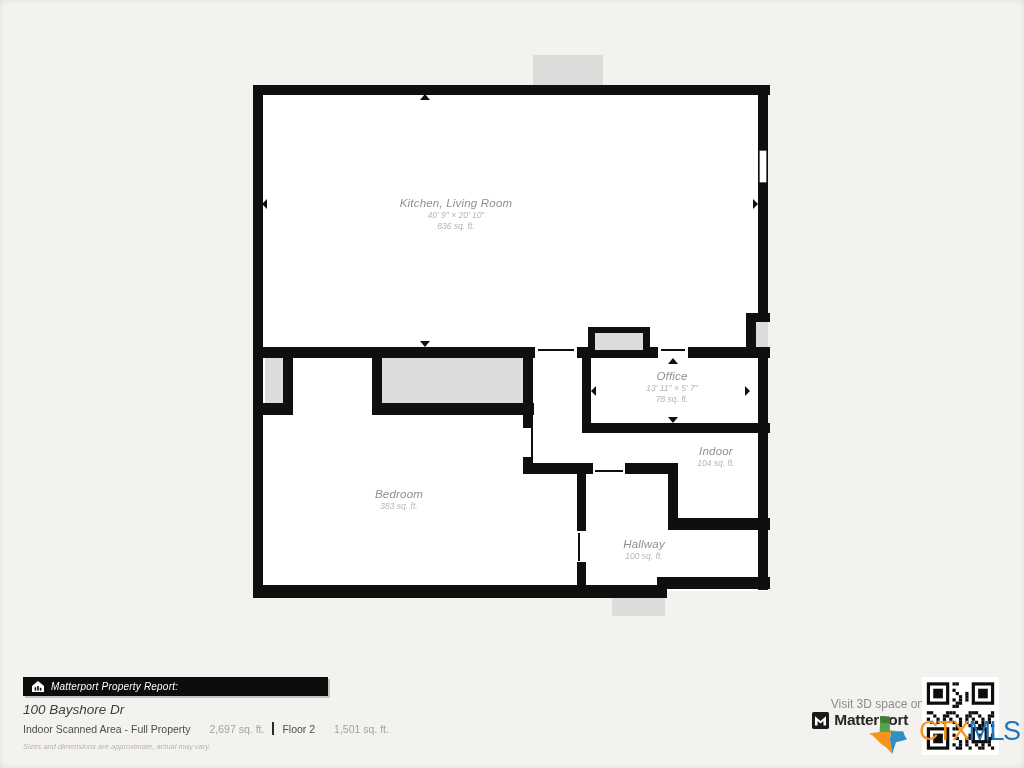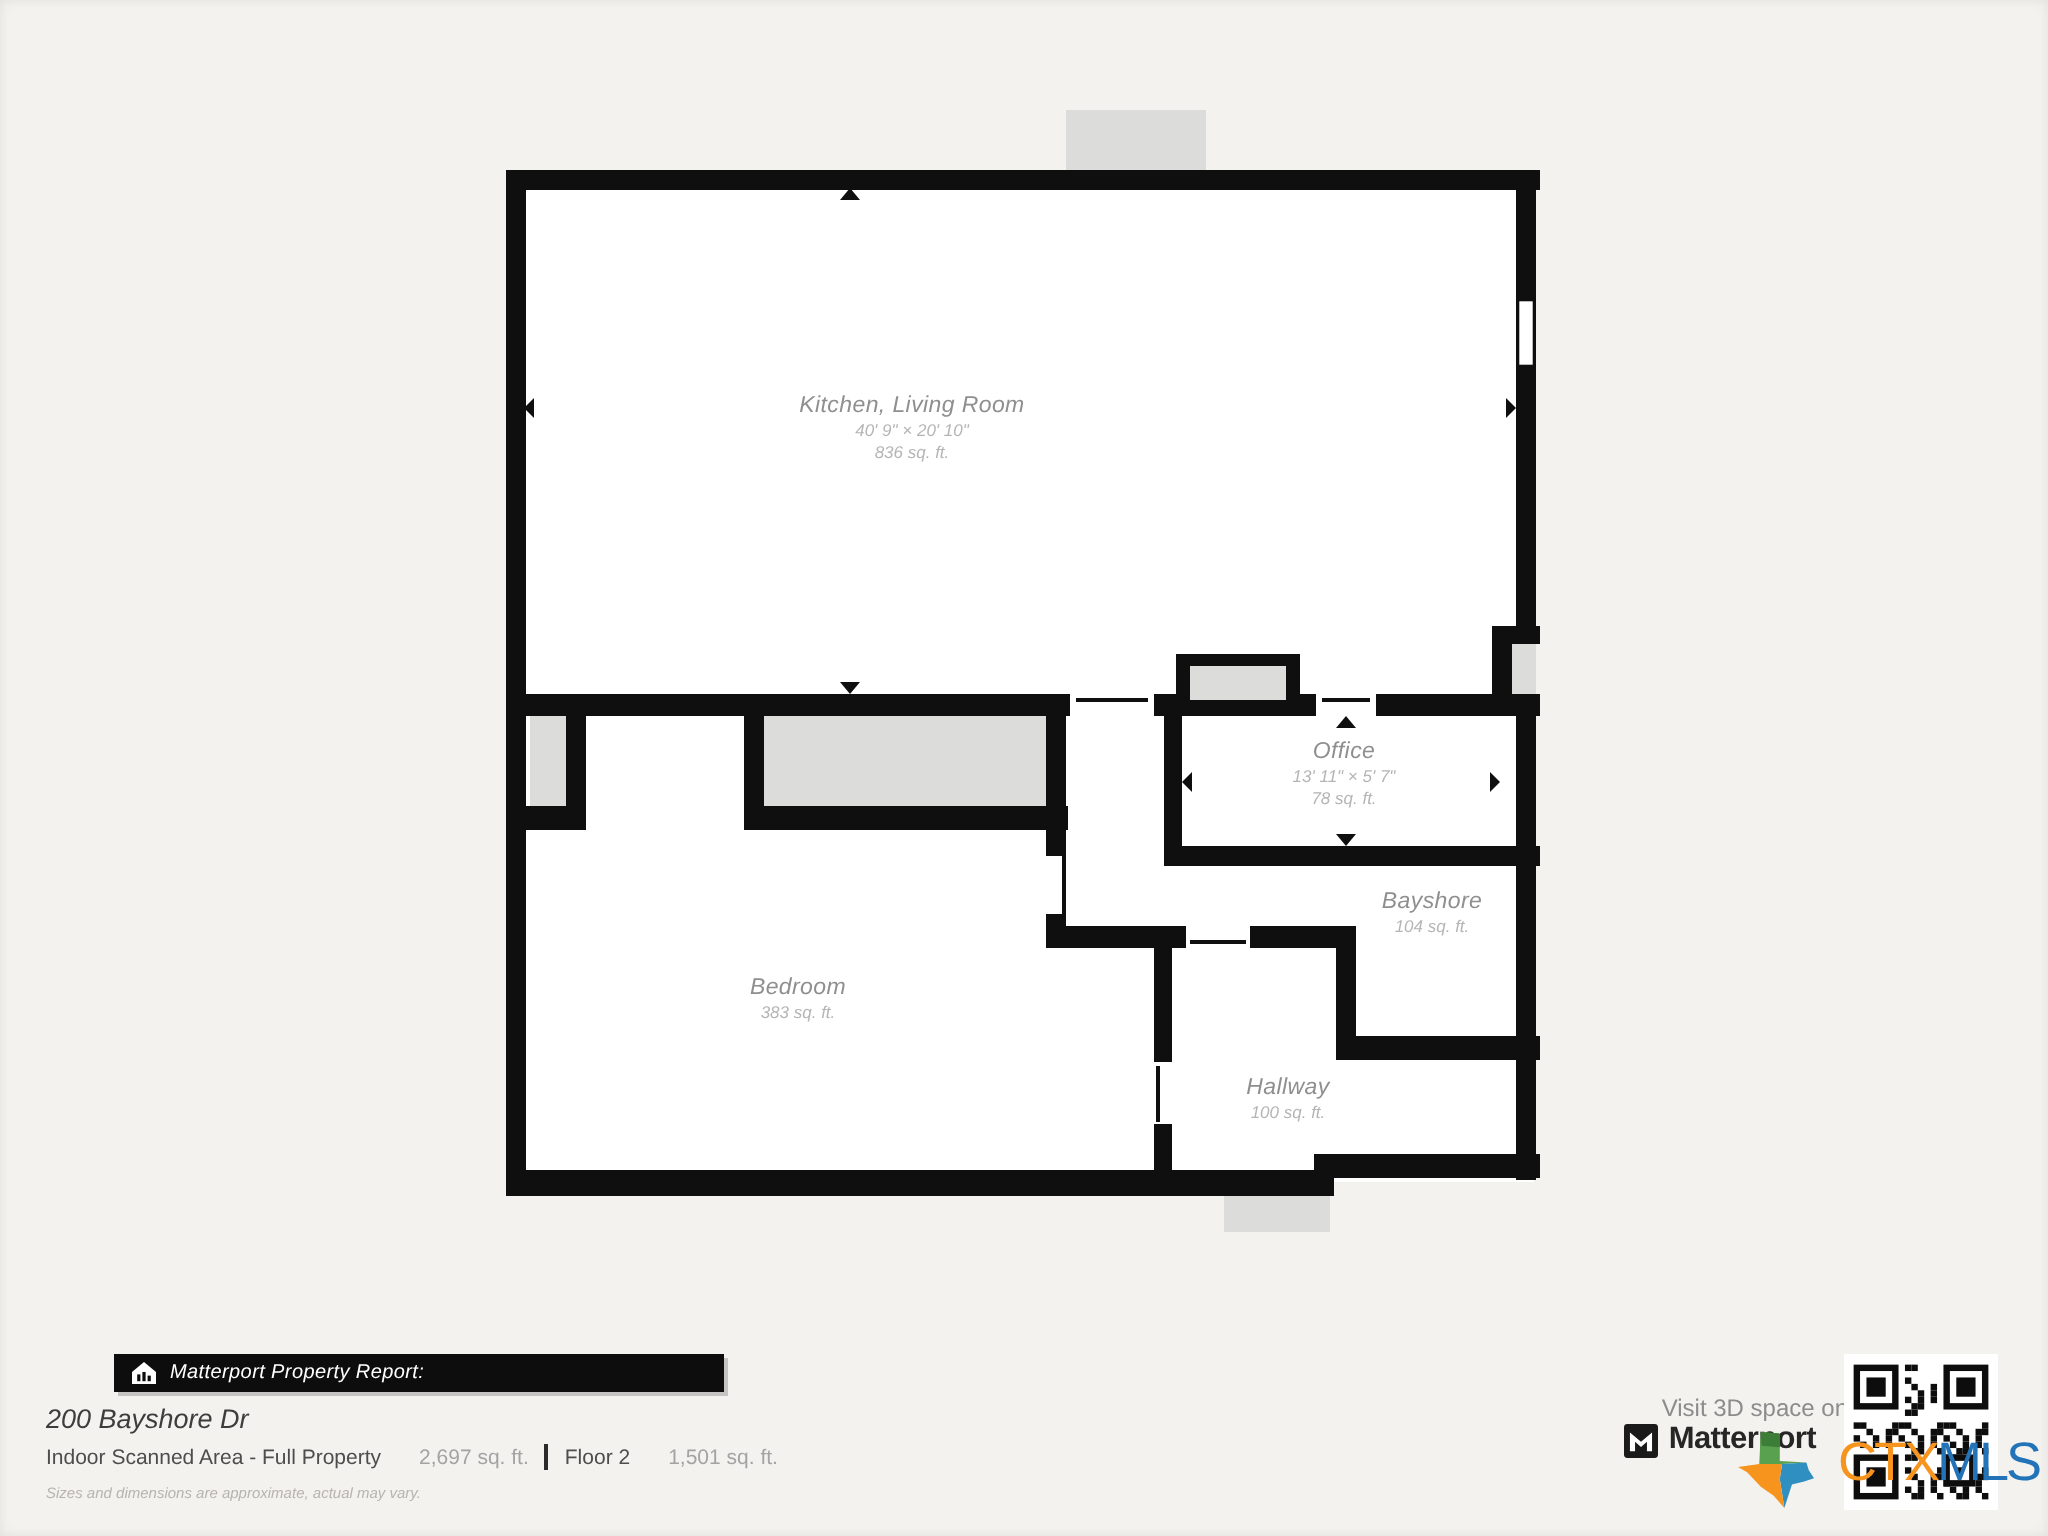--- a/index.html
+++ b/index.html
@@ -13,21 +13,21 @@
 
   
   .room-label{position:absolute;transform:translateX(-50%);text-align:center;
     font-style:italic;color:#8f8f8f;line-height:1.25;white-space:nowrap;}
   .room-name{font-size:11.5px;letter-spacing:.2px;}
   .room-sub{font-size:8.5px;color:#b5b5b5;}
 
   
   .report-bar{position:absolute;left:23px;top:677px;width:305px;height:19px;
     background:#0d0d0d;color:#fff;display:flex;align-items:center;gap:7px;
-    padding-left:9px;box-sizing:border-box;box-shadow:2px 2px 0 rgba(60,60,60,.25);margin-left:34px;}
+    padding-left:9px;box-sizing:border-box;box-shadow:2px 2px 0 rgba(60,60,60,.25);}
   .report-bar span{font-size:10px;font-style:italic;letter-spacing:.2px;}
   .address{position:absolute;left:23px;top:702px;font-size:13.5px;font-style:italic;color:#3d3d3d;}
   .area-line{position:absolute;left:23px;top:722px;font-size:10.5px;color:#4d4d4d;
     display:flex;align-items:center;}
   .area-line .val{color:#a3a3a3;margin-left:19px;}
   .area-sep{display:inline-block;width:2px;height:13px;background:#2b2b2b;margin:0 8px;}
   .disclaimer{position:absolute;left:23px;top:742px;font-size:7.5px;font-style:italic;color:#b6b4b0;}
 
   
   .visit-text{position:absolute;right:100px;top:697px;font-size:12px;color:#8c8c8c;}
@@ -113,21 +113,21 @@
   <div class="room-name">Kitchen, Living Room</div>
   <div class="room-sub">40' 9" × 20' 10"</div>
   <div class="room-sub">836 sq. ft.</div>
 </div>
 <div class="room-label" style="left:672px;top:369px;">
   <div class="room-name">Office</div>
   <div class="room-sub">13' 11" × 5' 7"</div>
   <div class="room-sub">78 sq. ft.</div>
 </div>
 <div class="room-label" style="left:716px;top:444px;">
-  <div class="room-name">Bayshore</div>
+  <div class="room-name">Indoor</div>
   <div class="room-sub">104 sq. ft.</div>
 </div>
 <div class="room-label" style="left:399px;top:487px;">
   <div class="room-name">Bedroom</div>
   <div class="room-sub">383 sq. ft.</div>
 </div>
 <div class="room-label" style="left:644px;top:537px;">
   <div class="room-name">Hallway</div>
   <div class="room-sub">100 sq. ft.</div>
 </div>
@@ -135,21 +135,21 @@
 <div class="report-bar">
   <svg width="12" height="11" viewBox="0 0 12 11">
     <polygon points="0,5 6,0 12,5 12,11 0,11" fill="#ffffff"></polygon>
     <rect x="2.6" y="6.2" width="1.6" height="3.4" fill="#0d0d0d"></rect>
     <rect x="5.2" y="5.0" width="1.6" height="4.6" fill="#0d0d0d"></rect>
     <rect x="7.8" y="6.8" width="1.6" height="2.8" fill="#0d0d0d"></rect>
   </svg>
   <span>Matterport Property Report:</span>
 </div>
 
-<div class="address">200 Bayshore Dr</div>
+<div class="address">100 Bayshore Dr</div>
 
 <div class="area-line">
   <span>Indoor Scanned Area - Full Property</span>
   <span class="val">2,697 sq. ft.</span>
   <span class="area-sep"></span>
   <span>Floor 2</span>
   <span class="val">1,501 sq. ft.</span>
 </div>
 
 <div class="disclaimer">Sizes and dimensions are approximate, actual may vary.</div>

